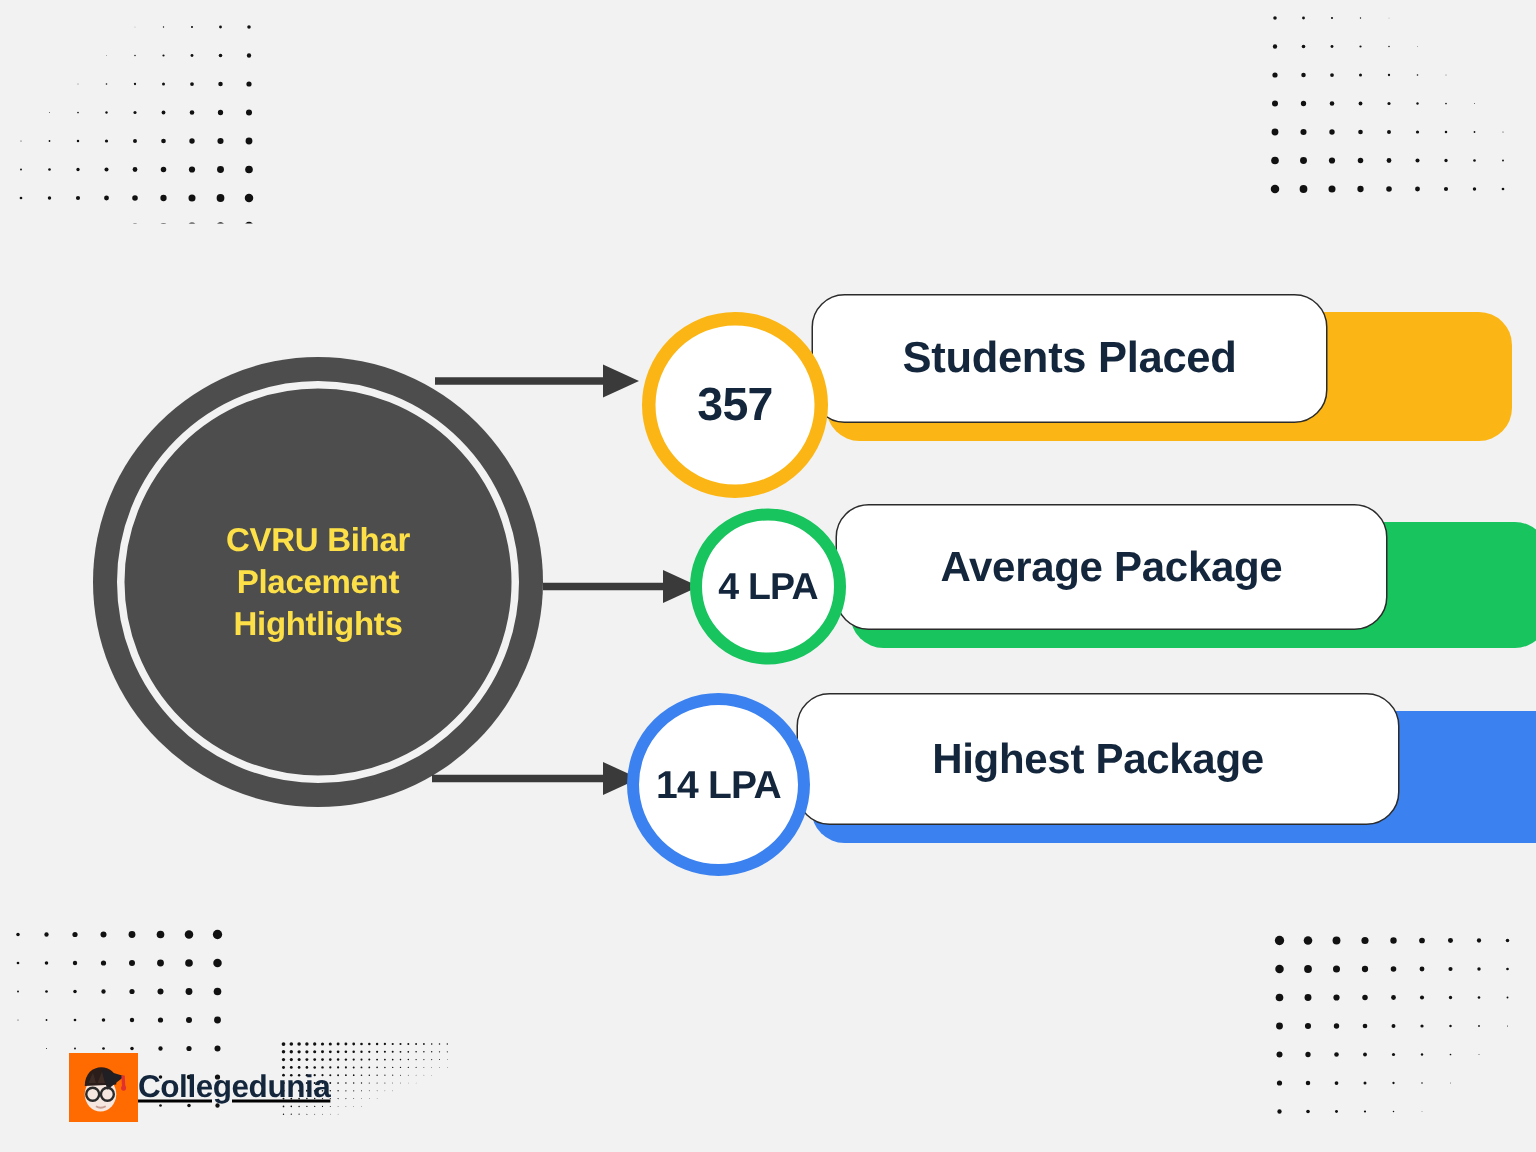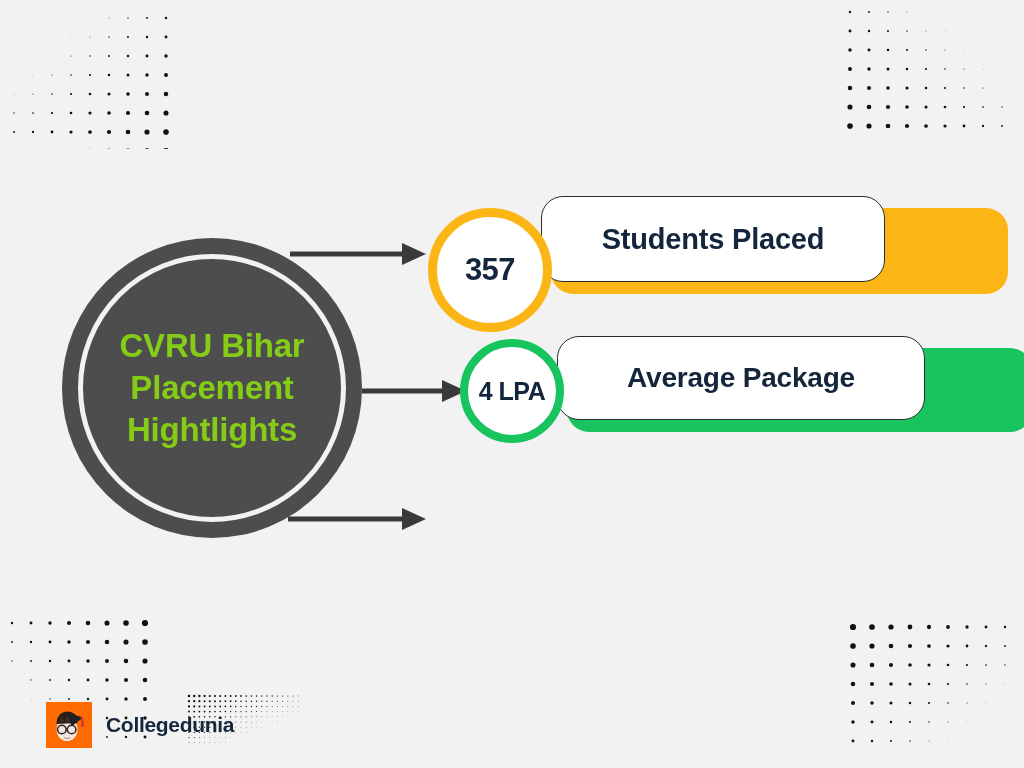--- a/index.html
+++ b/index.html
@@ -55,22 +55,22 @@
     top: 16px;
     right: 16px;
     bottom: 16px;
     border-radius: 50%;
     border: 5px solid #f2f2f2;
     box-sizing: border-box;
   }
   .hub-title {
     position: relative;
     z-index: 2;
-    color: #84cc16;
-    font-size: 33px;
+    color: #fde047;
+    font-size: 22px;
     font-weight: bold;
     line-height: 1.28;
     text-align: center;
     letter-spacing: -0.2px;
     white-space: pre-line;
     padding: 0 14px;
   }
 
   
   .connector {
@@ -153,22 +153,22 @@
   #stat-row-2 .stat-card-shadow { margin-left: 113px; }
   #stat-row-2 .stat-card-label { font-size: 28px; }
 
   
   .brand {
     position: absolute;
     left: 46px;
     bottom: 20px;
     display: flex;
     align-items: center;
-    gap: 14px;
     z-index: 5;
+    text-decoration: underline;
   }
   .brand-mark {
     width: 46px;
     height: 46px;
     background: #ff6b00;
     display: block;
     flex: none;
   }
   .brand-name {
     color: #13263c;
@@ -652,20 +652,31 @@
       <div class="stat-card-shadow" style="background: rgb(24, 196, 94);"></div>
       <div class="stat-card">
         <span class="stat-card-label">Average Package</span>
       </div>
     </div>
     <div class="stat-badge" style="border-color: rgb(24, 196, 94); justify-content: center;">
       <span class="stat-badge-value">4 LPA</span>
     </div>
   </div>
 
+  <div class="stat-row" id="stat-row-2">
+    <div class="stat-card-wrap">
+      <div class="stat-card-shadow" style="background: rgb(59, 130, 240);"></div>
+      <div class="stat-card">
+        <span class="stat-card-label">Highest Package</span>
+      </div>
+    </div>
+    <div class="stat-badge" style="border-color: rgb(59, 130, 240);">
+      <span class="stat-badge-value">14 LPA</span>
+    </div>
+  </div>
 
 </div>
 
 <div class="brand">
   <svg class="brand-mark" viewBox="0 0 46 46" aria-hidden="true">
     <rect x="0" y="0" width="46" height="46" fill="#ff6b00"></rect>
     <ellipse cx="21" cy="27.5" rx="10.5" ry="11.5" fill="#f6e7e0"></ellipse>
     <path d="M10.5 22 C10.5 13.5, 16 9.5, 21.5 9.5 C27 9.5, 31.5 13, 31.5 19 L31.5 21 L10.5 22 Z" fill="#2b1d1a"></path>
     <path d="M13 20 L16 13 L18 20 Z" fill="#3c2a24"></path>
     <path d="M19 20 L22 12.5 L24 20 Z" fill="#3c2a24"></path>

